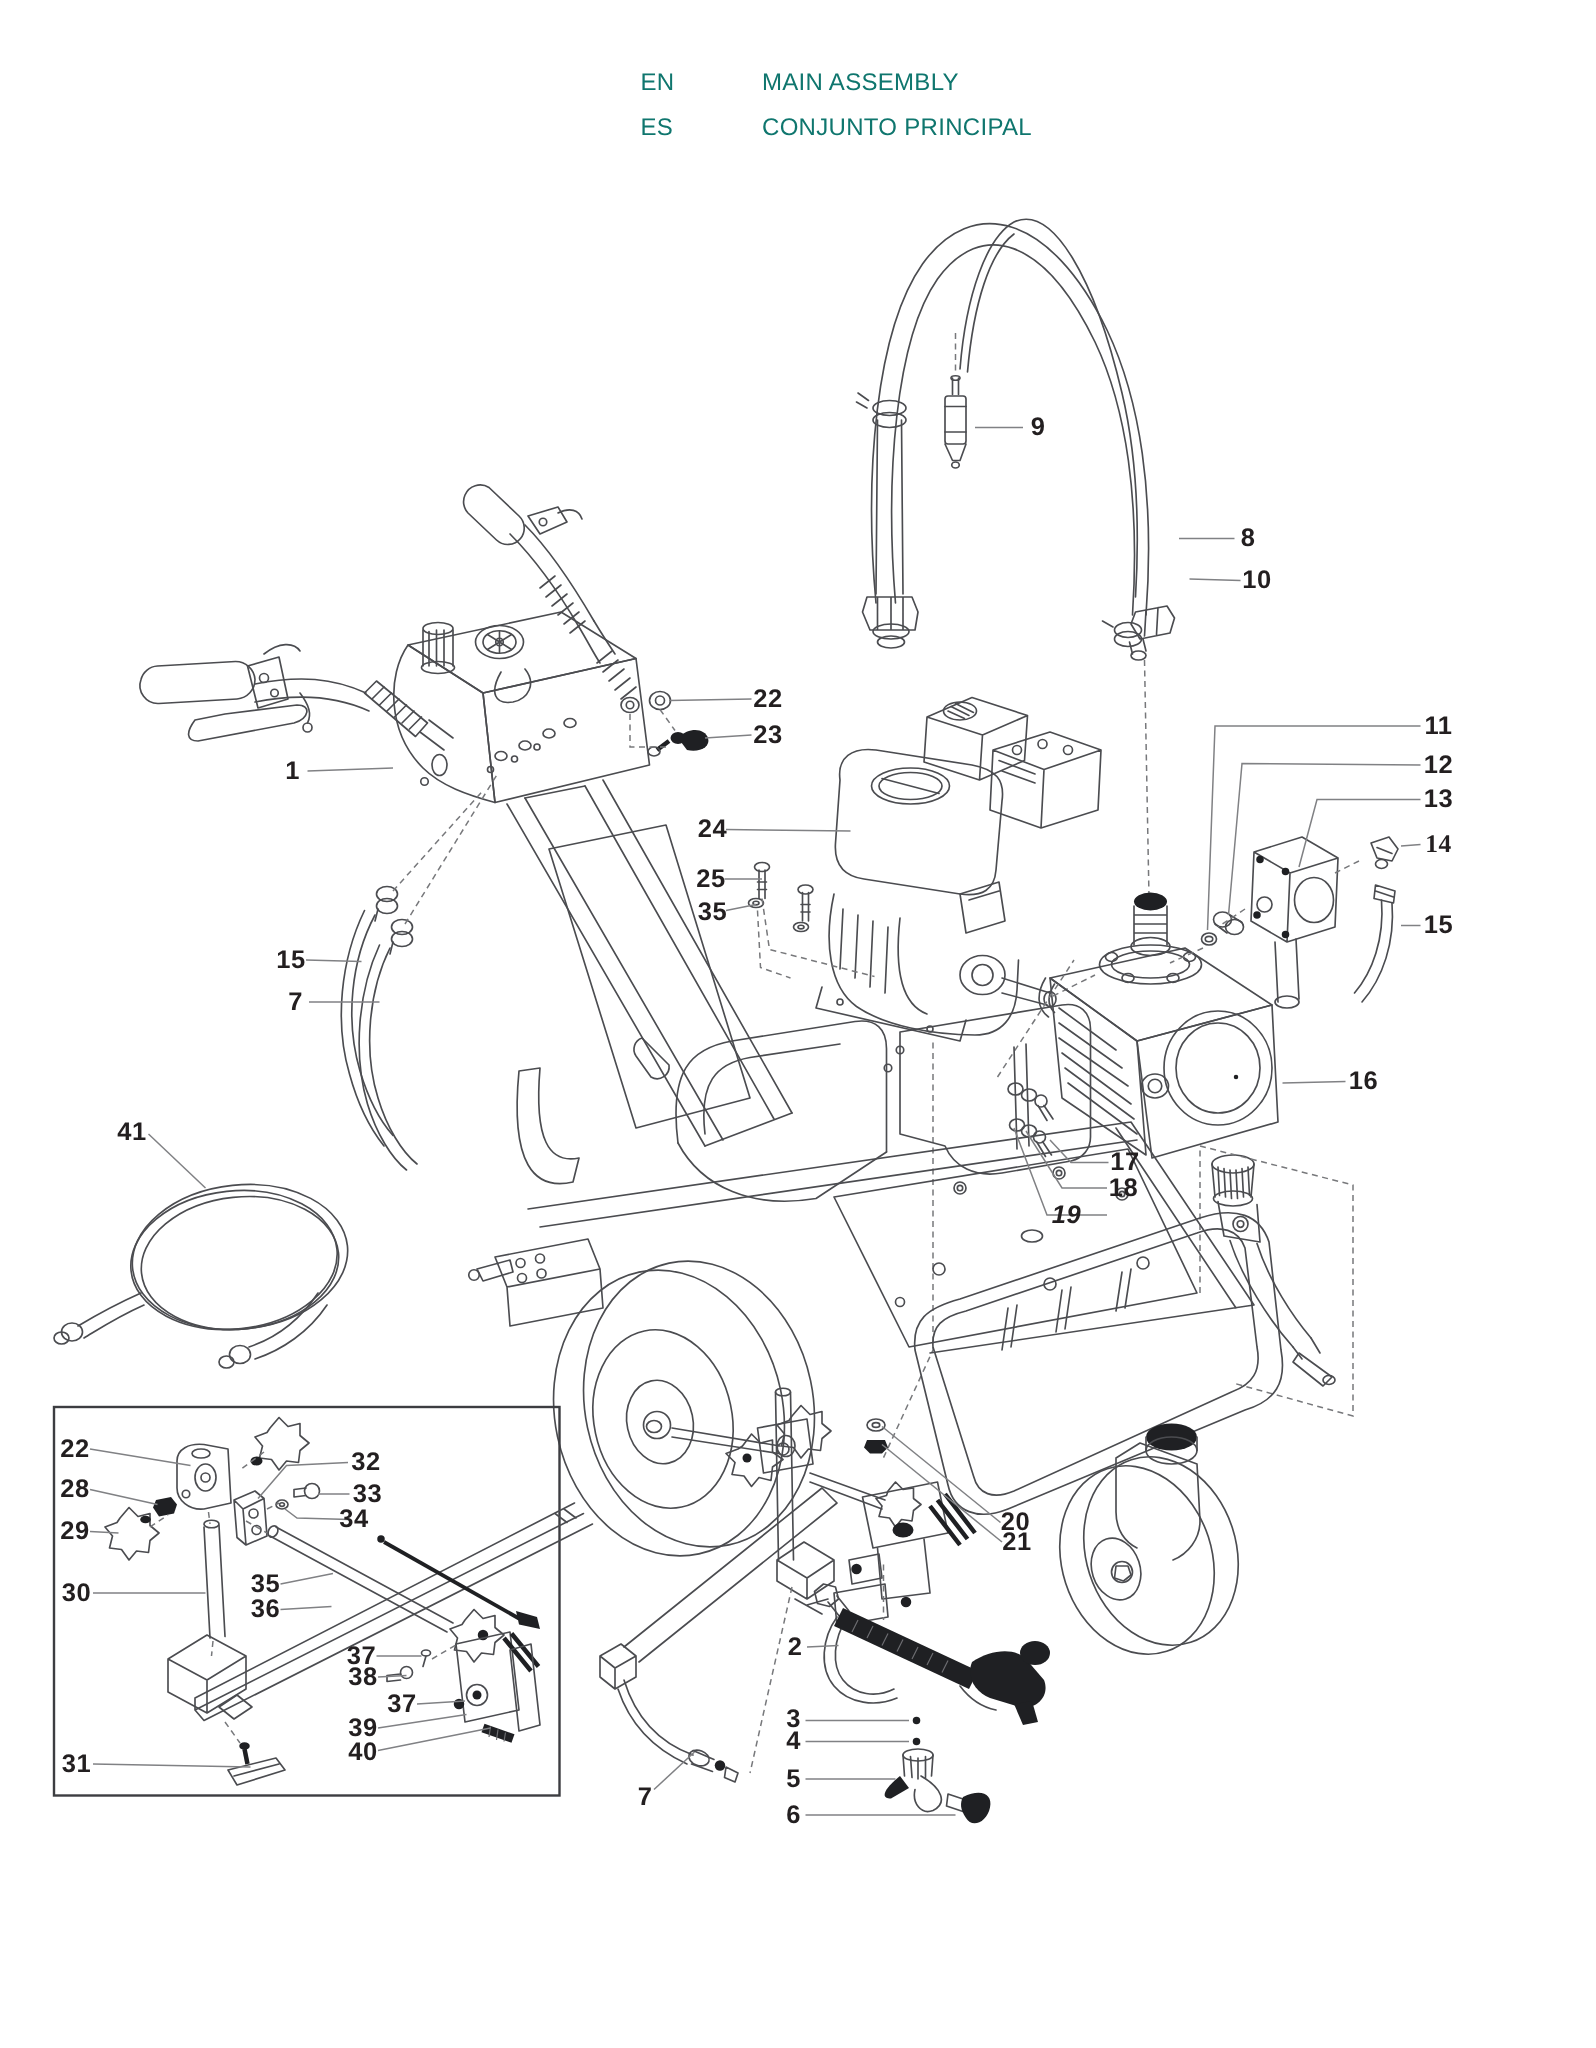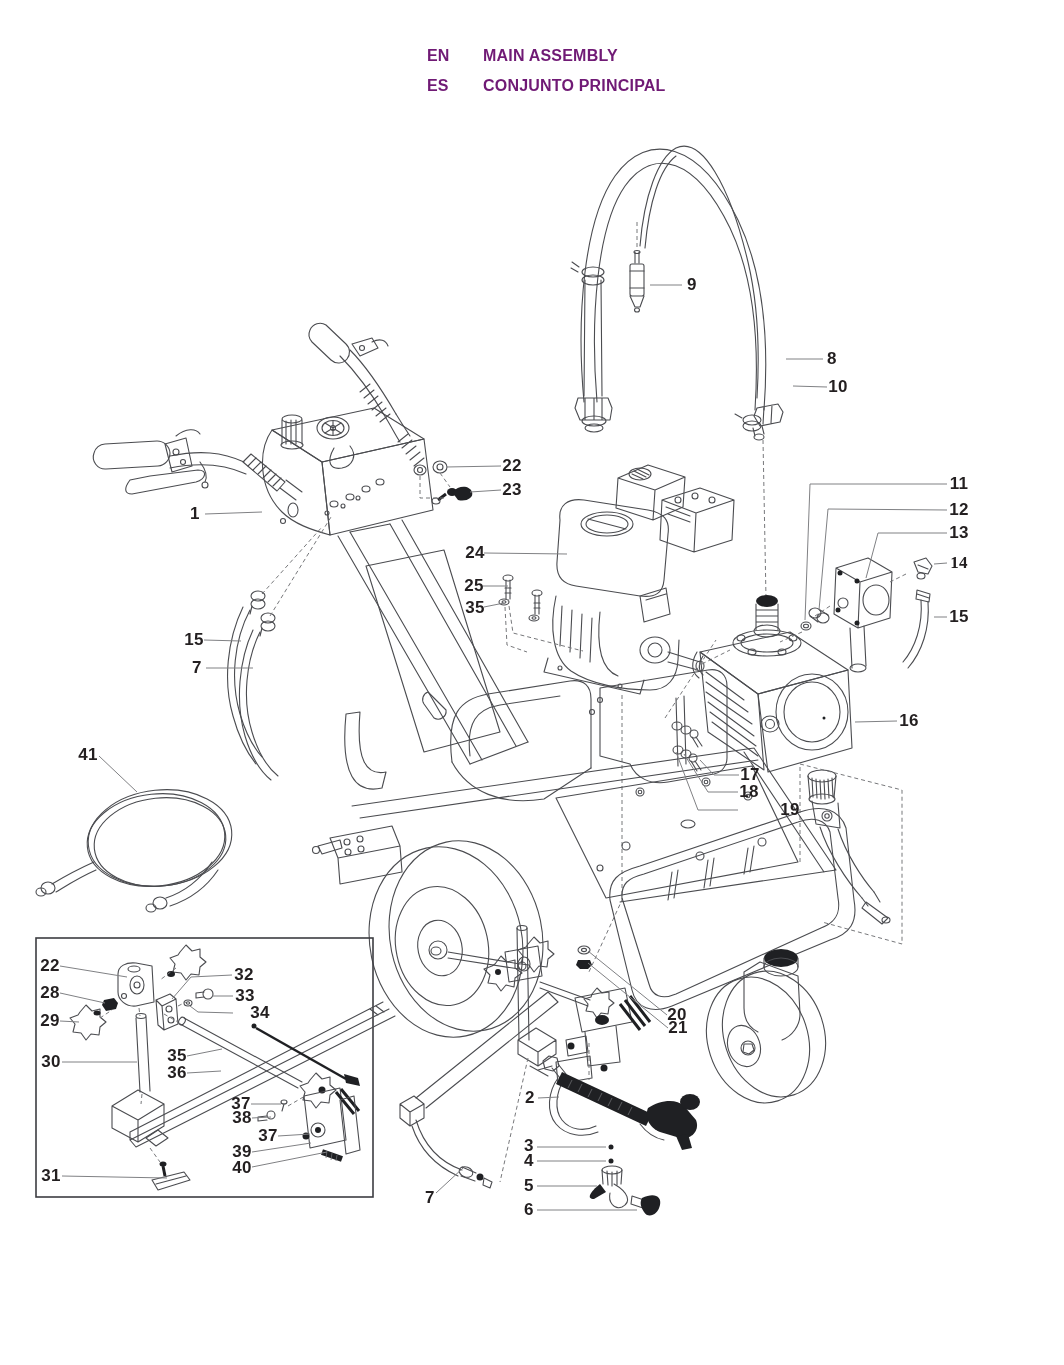--- a/index.html
+++ b/index.html
@@ -9,21 +9,21 @@
   #art{z-index:1;} #leader-svg{z-index:2;}
   #callout-layer{position:absolute;left:0;top:0;width:1064px;height:1365px;z-index:3;pointer-events:none;}
   .ln{stroke:#4b4c50;stroke-width:1.1;fill:none;stroke-linecap:round;stroke-linejoin:round;}
   .thin{stroke:#6b6c70;stroke-width:0.8;fill:none;}
   .dk{fill:#1f2023;stroke:none;}
   .dkln{stroke:#1f2023;fill:none;}
   .dash{stroke:#77787b;stroke-width:1;fill:none;stroke-dasharray:4 3;}
   #leader-svg polyline{stroke:#808184;stroke-width:1;fill:none;}
   .callout{position:absolute;transform:translate(-50%,-50%);font-size:17px;font-weight:600;
            color:#231f20;white-space:nowrap;letter-spacing:0.3px;}
-  .hdr{position:absolute;left:427px;display:flex;color:#701a75;font-weight:bold;font-size:16px;letter-spacing:0.2px;}
+  .hdr{position:absolute;left:427px;display:flex;color:#0f766e;font-weight:normal;font-size:16px;letter-spacing:0.2px;gap:25px;}
   .hdr .code{width:56px;}
   #hdr-en{top:47px;} #hdr-es{top:77px;}
   .box-border{fill:none;stroke:#3c3d41;stroke-width:1.6;}
 </style>
 </head>
 <body>
 
 <div id="canvas">
 
   <div class="hdr" id="hdr-en">
@@ -521,36 +521,36 @@
       <span class="callout" style="left: 838px; top: 387px;">10</span>
       <span class="callout" style="left: 959px; top: 484px;">11</span>
       <span class="callout" style="left: 959px; top: 510px;">12</span>
       <span class="callout" style="left: 959px; top: 533px;">13</span>
       <span class="callout" style="left: 959px; top: 563px; font-family: Liberation Serif, serif;">14</span>
       <span class="callout" style="left: 959px; top: 617px;">15</span>
       <span class="callout" style="left: 194px; top: 640px;">15</span>
       <span class="callout" style="left: 909px; top: 721px;">16</span>
       <span class="callout" style="left: 750px; top: 775px;">17</span>
       <span class="callout" style="left: 749px; top: 792px;">18</span>
-      <span class="callout" style="left: 790px; top: 810px;">19</span>
+      <span class="callout" style="left: 711px; top: 810px; font-style: italic;">19</span>
       <span class="callout" style="left: 677px; top: 1015px;">20</span>
       <span class="callout" style="left: 678px; top: 1028px;">21</span>
       <span class="callout" style="left: 512px; top: 466px;">22</span>
       <span class="callout" style="left: 512px; top: 490px;">23</span>
       <span class="callout" style="left: 475px; top: 553px;">24</span>
       <span class="callout" style="left: 474px; top: 586px;">25</span>
       <span class="callout" style="left: 475px; top: 608px;">35</span>
       <span class="callout" style="left: 50px; top: 966px;">22</span>
       <span class="callout" style="left: 50px; top: 993px;">28</span>
       <span class="callout" style="left: 50px; top: 1021px;">29</span>
       <span class="callout" style="left: 51px; top: 1062px;">30</span>
       <span class="callout" style="left: 51px; top: 1176px;">31</span>
       <span class="callout" style="left: 244px; top: 975px;">32</span>
       <span class="callout" style="left: 245px; top: 996px;">33</span>
-      <span class="callout" style="left: 260px; top: 1013px;">34</span>
+      <span class="callout" style="left: 236px; top: 1013px;">34</span>
       <span class="callout" style="left: 177px; top: 1056px;">35</span>
       <span class="callout" style="left: 177px; top: 1073px;">36</span>
       <span class="callout" style="left: 241px; top: 1104px;">37</span>
       <span class="callout" style="left: 242px; top: 1118px;">38</span>
       <span class="callout" style="left: 268px; top: 1136px;">37</span>
       <span class="callout" style="left: 242px; top: 1152px;">39</span>
       <span class="callout" style="left: 242px; top: 1168px;">40</span>
       <span class="callout" style="left: 88px; top: 755px;">41</span>
     </div>
 </div>

